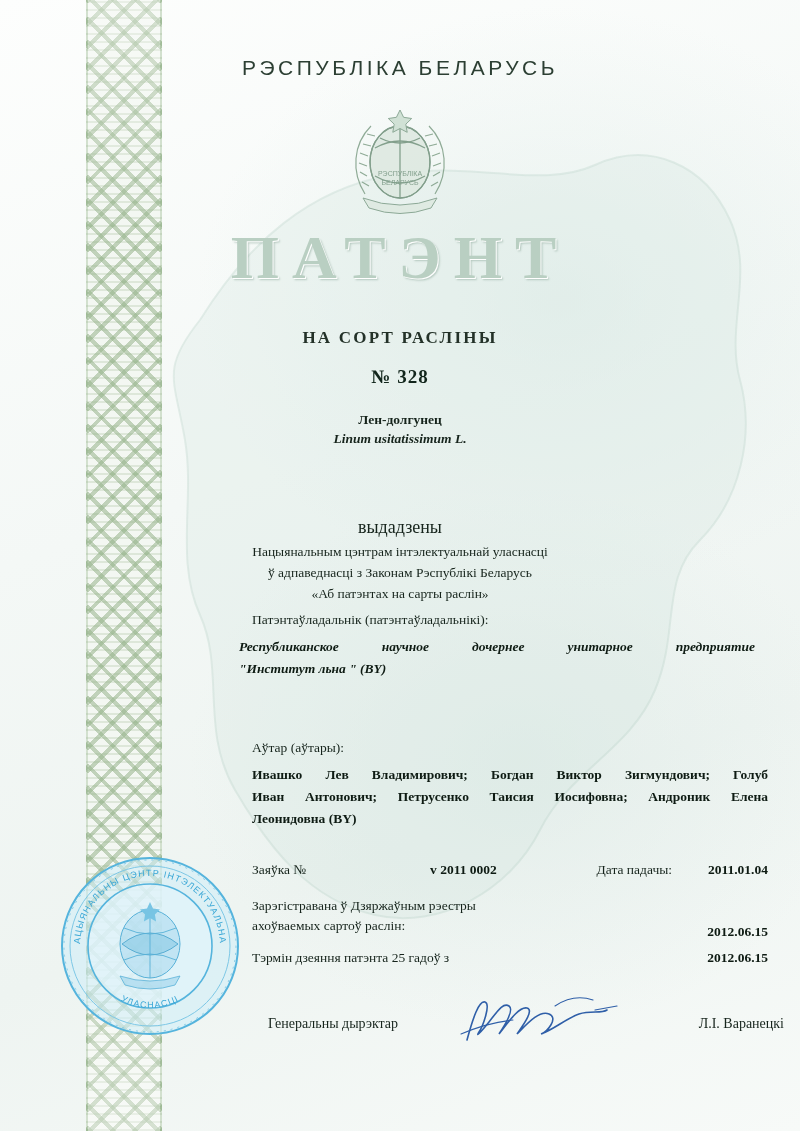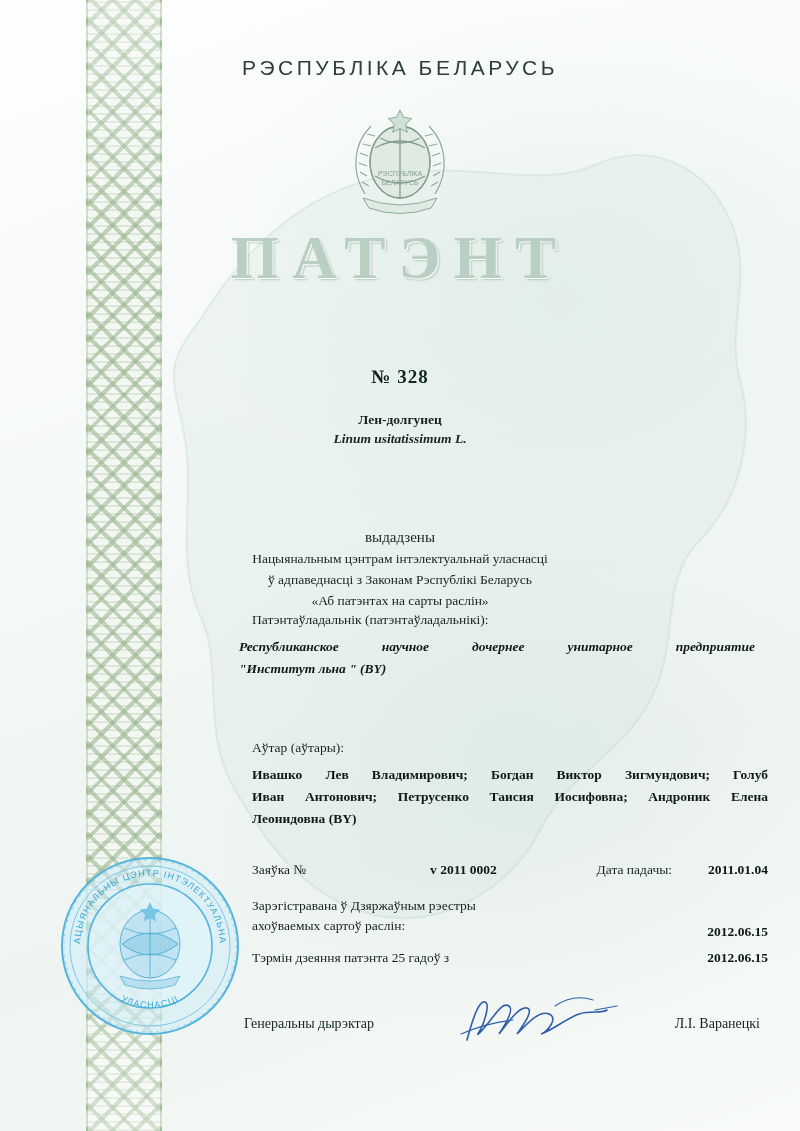--- a/index.html
+++ b/index.html
@@ -159,21 +159,21 @@
   .issued-block {
     position: absolute;
     top: 514px;
     left: 0;
     width: 800px;
     text-align: center;
     line-height: 1.55;
     font-size: 13.5px;
     color: #16241c;
   }
-  .issued-label { font-size: 15px; margin-top: 12px; }
+  .issued-label { font-size: 18px; }
 
   .field-label {
     position: absolute;
     font-size: 13.5px;
     color: #16241c;
   }
   .field-value {
     position: absolute;
     font-size: 13.5px;
     font-weight: 700;
@@ -241,21 +241,21 @@
   }
 
   .row-app { top: 862px; }
   .row-reg { top: 896px; line-height: 1.5; }
   .row-reg .val { top: 26px; }
   .row-term { top: 950px; }
 
   .sign-row {
     position: absolute;
     top: 1016px;
-    left: 244px;
+    left: 268px;
     width: 516px;
     font-size: 14px;
     color: #16241c;
   }
   .sign-row .name {
     position: absolute;
     right: 0;
     top: 0;
   }
 
@@ -319,20 +319,21 @@
 
       <path d="M55,8 l3.6,7.3 8.1,1.2 -5.9,5.7 1.4,8.1 -7.2,-3.8 -7.2,3.8 1.4,-8.1 -5.9,-5.7 8.1,-1.2 Z" fill="#cfe0d4" stroke="#87a491" stroke-width="1"></path>
 
       <path d="M18,96 q37,14 74,0 l-6,10 q-31,11 -62,0 Z" fill="#dfeae2" stroke="#87a491" stroke-width="1"></path>
       <text x="55" y="74" text-anchor="middle" font-size="7" fill="#7d9b87" font-family="Liberation Sans, sans-serif">РЭСПУБЛІКА</text>
       <text x="55" y="83" text-anchor="middle" font-size="7" fill="#7d9b87" font-family="Liberation Sans, sans-serif">БЕЛАРУСЬ</text>
     </svg>
 
     <div class="patent-word">ПАТЭНТ</div>
 
+    <div class="subtitle">НА СОРТ РАСЛІНЫ</div>
 
     <div class="number">№  328</div>
 
     <div class="variety-block">
       <div class="variety-common">Лен-долгунец</div>
       <div class="variety-latin">Linum usitatissimum L.</div>
     </div>
 
     <div class="issued-block">
       <div class="issued-label">выдадзены</div>

